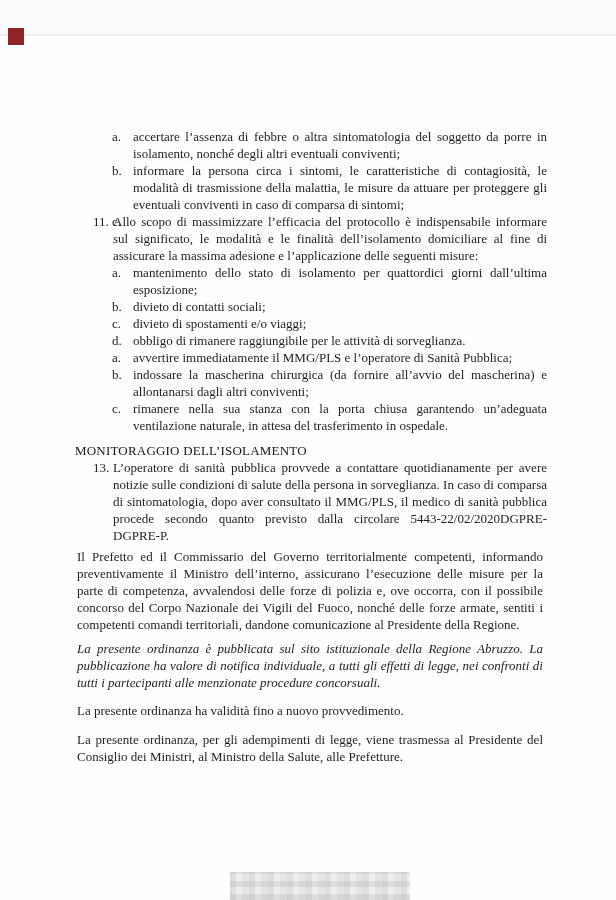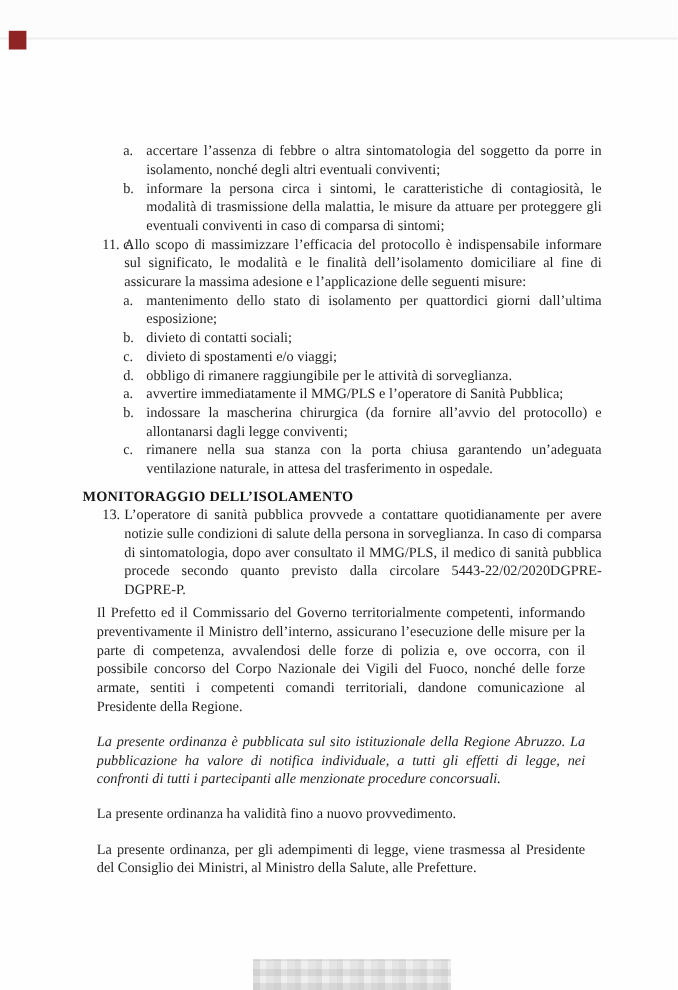--- a/index.html
+++ b/index.html
@@ -25,25 +25,25 @@
     font-size:13px;line-height:17px;text-align:justify;
     color:#1e1e1e;
   }
   .li{position:relative;}
   .li .lbl{position:absolute;top:0;}
   .li.num{padding-left:40px;font-family:Liberation Serif, serif;}
   .li.num .lbl{left:20px;}
   .li.let{padding-left:60px;}
   .li.let .lbl{left:39px;}
   h2.heading{
-    font-size:13px;line-height:17px;font-weight:bold;
+    font-size:13px;line-height:17px;font-weight:normal;
     margin:8px 0 0 2px;text-align:left;color:#151515;
     letter-spacing:0.2px;
   }
-  .content p{margin:15px;text-align:justify;}
+  .content p{margin:4px;text-align:justify;}
   p.p1{margin-top:4px;}
   p.p2{margin-top:7px;font-style:italic;}
   p.p3{margin-top:11px;}
   p.p4{margin-top:12px;}
   .redacted{
     position:absolute;left:230px;top:872px;width:180px;height:28px;
     background-color:#f1f1f1;
     background-image:
       repeating-linear-gradient(0deg, rgba(160,160,160,0.22) 0 6px, rgba(255,255,255,0) 6px 13px),
       repeating-linear-gradient(90deg, rgba(150,150,150,0.20) 0 6px, rgba(225,225,225,0.12) 6px 12px, rgba(175,175,175,0.18) 12px 19px);
@@ -92,21 +92,21 @@
       <span class="lbl">d.</span>
       <span>obbligo di rimanere raggiungibile per le attività di sorveglianza.</span>
     </div>
 
     <div class="li let">
       <span class="lbl">a.</span>
       <span>avvertire immediatamente il MMG/PLS e l’operatore di Sanità Pubblica;</span>
     </div>
     <div class="li let">
       <span class="lbl">b.</span>
-      <span>indossare la mascherina chirurgica (da fornire all’avvio del protocollo) e allontanarsi dagli legge conviventi;</span>
+      <span>indossare la mascherina chirurgica (da fornire all’avvio del mascherina) e allontanarsi dagli altri conviventi;</span>
     </div>
     <div class="li let">
       <span class="lbl">c.</span>
       <span>rimanere nella sua stanza con la porta chiusa garantendo un’adeguata ventilazione naturale, in attesa del trasferimento in ospedale.</span>
     </div>
 
     <h2 class="heading">MONITORAGGIO DELL’ISOLAMENTO</h2>
 
     <div class="li num">
       <span class="lbl">13.</span>

